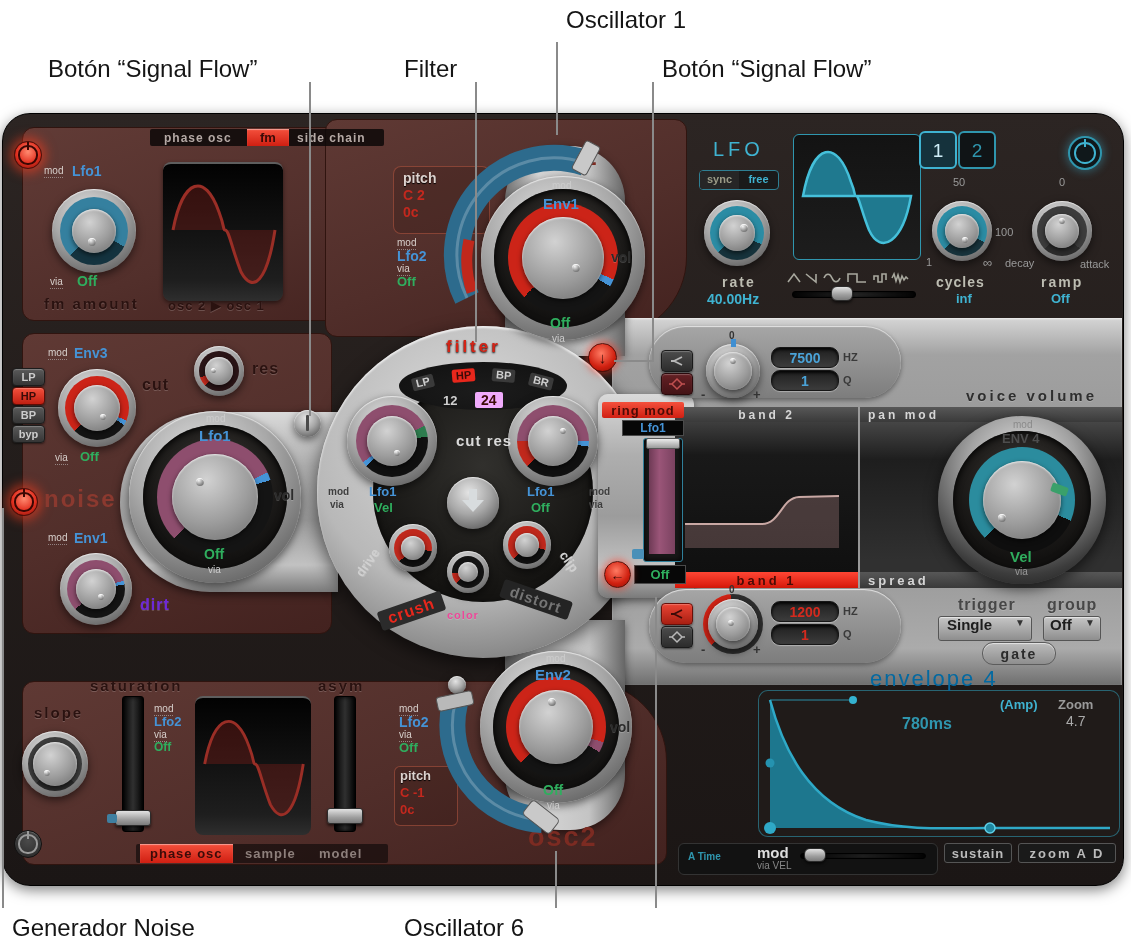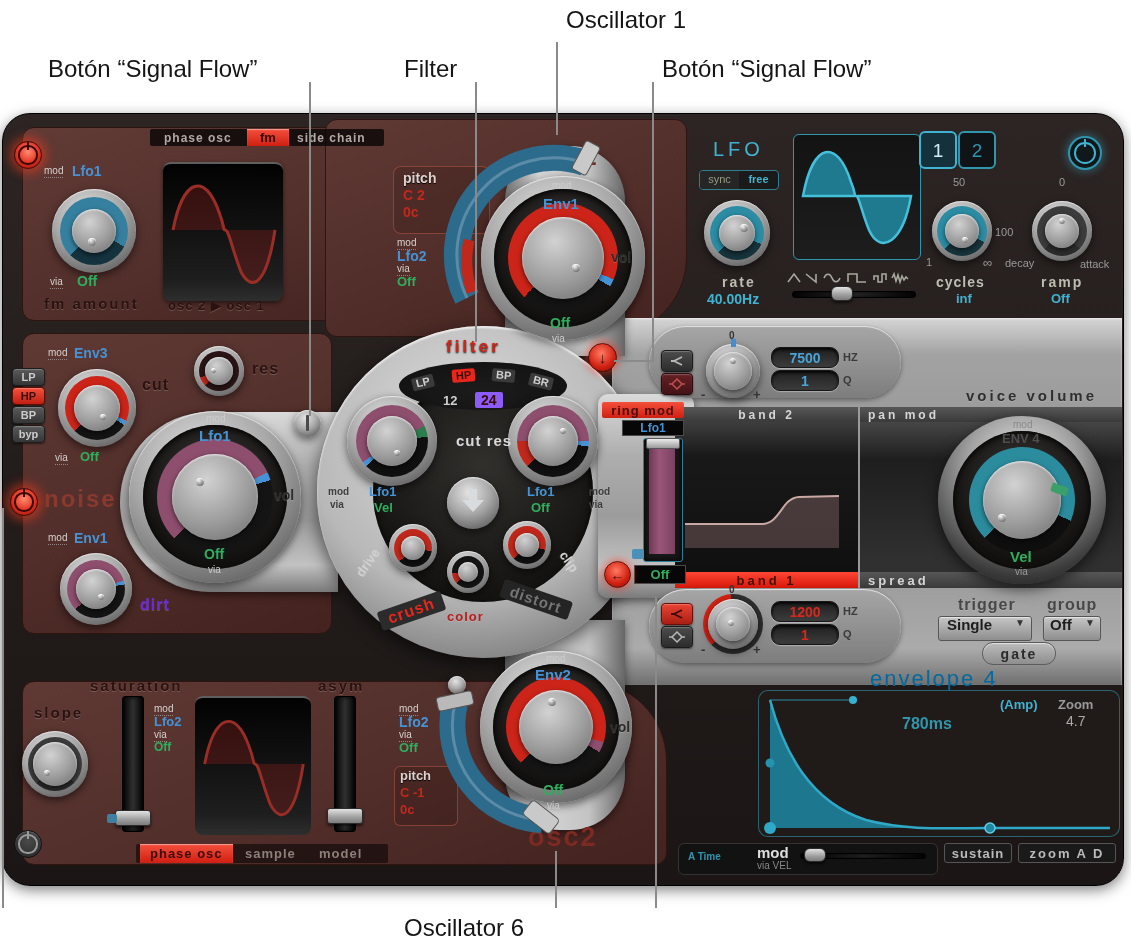--- a/index.html
+++ b/index.html
@@ -101,21 +101,21 @@
   <span class="lbl" style="left:552px;top:334px;font-size:10px;color:#ccc;z-index:6">via</span>
   <svg style="left:455px;top:145px;z-index:6" width="240" height="180" viewBox="455 145 240 180">
     <path d="M585,163 A97,97 0 0 0 467,298" fill="none" stroke="#2d6b8d" stroke-width="26"></path>
     <path d="M585,163 A97,97 0 0 0 467,298" fill="none" stroke="rgba(255,255,255,.22)" stroke-width="3"></path>
     <path d="M469,240 A97,97 0 0 0 472,292" fill="none" stroke="#c0281c" stroke-width="11"></path>
     <rect x="570" y="150" width="32" height="16" rx="3" fill="#c9c9c9" stroke="#555" transform="rotate(-62 586 158)"></rect>
   </svg>
 
   <span class="lbl" style="left:713px;top:139px;font-size:20px;color:#3fb3d1;letter-spacing:4px;z-index:5">LFO</span>
   <div class="abs" style="left:699px;top:170px;width:78px;height:18px;border:1px solid #2f7f93;border-radius:4px;background:#1a1a1a;z-index:5;display:flex">
-    <span class="lbl" style="position:static;flex:1;text-align:center;font-size:11px;font-weight:normal;color:#9a9a86;padding-top:3px;background:#262626;border-radius:3px 0 0 3px">sync</span>
+    <span class="lbl" style="position:static;flex:1;text-align:center;font-size:11px;font-weight:bold;color:#9a9a86;padding-top:3px;background:#262626;border-radius:3px 0 0 3px">sync</span>
     <span class="lbl" style="position:static;flex:1;text-align:center;font-size:11px;font-weight:bold;color:#3fb3d1;padding-top:3px">free</span>
   </div>
   <div class="knob bez" style="left:704px;top:200px;width:66px;height:66px;z-index:5"></div>
   <div class="knob" style="left:710px;top:206px;width:54px;height:54px;background:conic-gradient(from 225deg,#2b8ca4 0deg 250deg,#17333c 250deg 360deg);z-index:5"></div>
   <div class="knob face" style="left:719px;top:215px;width:36px;height:36px;z-index:5"></div>
   <div class="fdot" style="left:740px;top:224px;z-index:6"></div>
   <span class="lbl b" style="left:722px;top:275px;font-size:14px;color:#bdbdb2;letter-spacing:2px;z-index:5">rate</span>
   <span class="lbl b" style="left:707px;top:292px;font-size:14px;color:#3fb3d1;z-index:5">40.00Hz</span>
   <div class="abs" style="left:793px;top:134px;width:126px;height:124px;border:1.5px solid #2f96ae;border-radius:6px;background:linear-gradient(180deg,#131313,#1d1d1d);z-index:5"></div>
   <svg style="left:793px;top:134px;z-index:6" width="126" height="124" viewBox="0 0 126 124">
@@ -161,21 +161,21 @@
   <span class="lbl" style="left:1080px;top:259px;font-size:11px;color:#999;z-index:5">attack</span>
   <span class="lbl b" style="left:1041px;top:275px;font-size:14px;color:#bdbdb2;letter-spacing:2px;z-index:5">ramp</span>
   <span class="lbl b" style="left:1051px;top:292px;font-size:13px;color:#3fb3d1;z-index:5">Off</span>
 
   <span class="lbl b" style="left:446px;top:338px;font-size:17px;color:#d42315;letter-spacing:3px;text-shadow:0 1px 2px #000;z-index:6">filter</span>
   <span class="lbl b" style="left:412px;top:376px;font-size:11px;color:#cfcfcf;background:#3a3a3a;padding:1px 4px;border-radius:2px;transform:rotate(-14deg);z-index:6">LP</span>
   <span class="lbl b" style="left:452px;top:369px;font-size:11px;color:#3b0b08;background:#e8271c;padding:1px 4px;border-radius:2px;transform:rotate(-5deg);z-index:6">HP</span>
   <span class="lbl b" style="left:492px;top:369px;font-size:11px;color:#cfcfcf;background:#3a3a3a;padding:1px 4px;border-radius:2px;transform:rotate(5deg);z-index:6">BP</span>
   <span class="lbl b" style="left:529px;top:375px;font-size:11px;color:#cfcfcf;background:#3a3a3a;padding:1px 4px;border-radius:2px;transform:rotate(14deg);z-index:6">BR</span>
   <span class="lbl b" style="left:443px;top:394px;font-size:13px;color:#cfcfcf;z-index:6">12</span>
-  <span class="lbl b" style="left:475px;top:392px;font-size:14px;color:#3b0b08;background:#8b5cf6;padding:1px 6px;border-radius:2px;z-index:6">24</span>
+  <span class="lbl b" style="left:475px;top:392px;font-size:14px;color:#3b0b08;background:#f0abfc;padding:1px 6px;border-radius:2px;z-index:6">24</span>
   <div class="knob bez" style="left:347px;top:396px;width:90px;height:90px;z-index:6"></div>
   <div class="knob" style="left:356px;top:405px;width:72px;height:72px;background:conic-gradient(from 225deg,#4593d6 0deg 9deg,#8e4e6e 9deg 200deg,#2e7d4f 200deg 218deg,#101010 218deg 360deg);z-index:6"></div>
   <div class="knob face" style="left:367px;top:416px;width:50px;height:50px;z-index:6"></div>
   <div class="fdot" style="left:394px;top:450px;width:6px;height:6px;z-index:7"></div>
   <div class="knob bez" style="left:508px;top:396px;width:90px;height:90px;z-index:6"></div>
   <div class="knob" style="left:517px;top:405px;width:72px;height:72px;background:conic-gradient(from 225deg,#c0281c 0deg 45deg,#8e4e6e 45deg 225deg,#4593d6 225deg 234deg,#101010 234deg 360deg);z-index:6"></div>
   <div class="knob face" style="left:528px;top:416px;width:50px;height:50px;z-index:6"></div>
   <div class="fdot" style="left:560px;top:428px;width:6px;height:6px;z-index:7"></div>
   <span class="lbl b" style="left:456px;top:433px;font-size:15px;color:#dadada;letter-spacing:1px;z-index:6">cut res</span>
   <span class="lbl b emb" style="left:328px;top:487px;font-size:10px;color:#3e3e3e;z-index:6">mod</span>
@@ -193,21 +193,21 @@
   <div class="knob" style="left:394px;top:529px;width:38px;height:38px;background:conic-gradient(from 225deg,#c0281c 0deg 235deg,#101010 235deg 360deg);z-index:6"></div>
   <div class="knob face" style="left:401px;top:536px;width:24px;height:24px;z-index:6"></div>
   <div class="knob bez" style="left:447px;top:551px;width:42px;height:42px;z-index:6"></div>
   <div class="knob" style="left:452px;top:556px;width:32px;height:32px;background:conic-gradient(from 225deg,#c0281c 0deg 42deg,#141414 42deg 360deg);z-index:6"></div>
   <div class="knob face" style="left:458px;top:562px;width:20px;height:20px;z-index:6"></div>
   <div class="knob bez" style="left:503px;top:521px;width:48px;height:48px;z-index:6"></div>
   <div class="knob" style="left:508px;top:526px;width:38px;height:38px;background:conic-gradient(from 225deg,#c0281c 0deg 240deg,#101010 240deg 360deg);z-index:6"></div>
   <div class="knob face" style="left:515px;top:533px;width:24px;height:24px;z-index:6"></div>
   <span class="lbl b emb" style="left:352px;top:556px;font-size:13px;color:#d0d0d0;transform:rotate(-55deg);z-index:6">drive</span>
   <span class="lbl b" style="left:378px;top:601px;font-size:16px;color:#e8271c;background:#2b2b2b;padding:2px 9px;border-radius:3px;transform:rotate(-19deg);letter-spacing:1px;z-index:6">crush</span>
-  <span class="lbl b emb" style="left:447px;top:610px;font-size:13px;color:#b91c1c;letter-spacing:1px;z-index:6">color</span>
+  <span class="lbl b emb" style="left:447px;top:610px;font-size:11px;color:#ec4899;letter-spacing:1px;z-index:6">color</span>
   <span class="lbl b" style="left:500px;top:590px;font-size:15px;color:#757575;background:#242424;padding:2px 9px;border-radius:3px;transform:rotate(19deg);letter-spacing:1px;z-index:6">distort</span>
   <span class="lbl b emb" style="left:558px;top:555px;font-size:13px;color:#d0d0d0;transform:rotate(55deg);z-index:6">clip</span>
 
   <div class="minibtn" style="left:12px;top:368px;width:31px;height:16px;background:linear-gradient(180deg,#5a5a5a,#353535);border:1px solid #1c1c1c;z-index:5">
       <span class="lbl b" style="position:static;font-size:11px;color:#ccc">LP</span>
     </div>
   <div class="minibtn" style="left:12px;top:387px;width:31px;height:16px;background:linear-gradient(180deg,#f4503c,#c01f12);border:1px solid #5e0c04;z-index:5">
       <span class="lbl b" style="position:static;font-size:11px;color:#3b0b08">HP</span>
     </div>
   <div class="minibtn" style="left:12px;top:406px;width:31px;height:16px;background:linear-gradient(180deg,#5a5a5a,#353535);border:1px solid #1c1c1c;z-index:5">
@@ -468,20 +468,21 @@
     <span class="lbl b" style="position:static;font-size:13px;color:#bbb;letter-spacing:1px">sustain</span>
   </div>
   <div class="abs" style="left:1018px;top:843px;width:96px;height:18px;background:#1a1a1a;border:1px solid #555;border-radius:3px;display:flex;align-items:center;justify-content:center;z-index:5">
     <span class="lbl b" style="position:static;font-size:13px;color:#bbb;letter-spacing:2px">zoom A D</span>
   </div>
 
   <span class="callout" style="left:48px;top:55px">Botón “Signal Flow”</span>
   <span class="callout" style="left:404px;top:55px">Filter</span>
   <span class="callout" style="left:566px;top:6px">Oscillator 1</span>
   <span class="callout" style="left:662px;top:55px">Botón “Signal Flow”</span>
+  <span class="callout" style="left:12px;top:914px">Generador Noise</span>
   <span class="callout" style="left:404px;top:914px">Oscillator 6</span>
   <div class="cline" style="left:309px;top:82px;width:2px;height:334px"></div>
   <div class="cline" style="left:475px;top:82px;width:2px;height:260px"></div>
   <div class="cline" style="left:556px;top:42px;width:2px;height:93px"></div>
   <div class="cline" style="left:652px;top:82px;width:2px;height:280px"></div>
   <div class="cline" style="left:614px;top:360px;width:40px;height:2px"></div>
   <div class="cline" style="left:2px;top:508px;width:2px;height:400px"></div>
   <div class="cline" style="left:555px;top:851px;width:2px;height:57px"></div>
   <div class="cline" style="left:655px;top:597px;width:2px;height:311px"></div>
 

